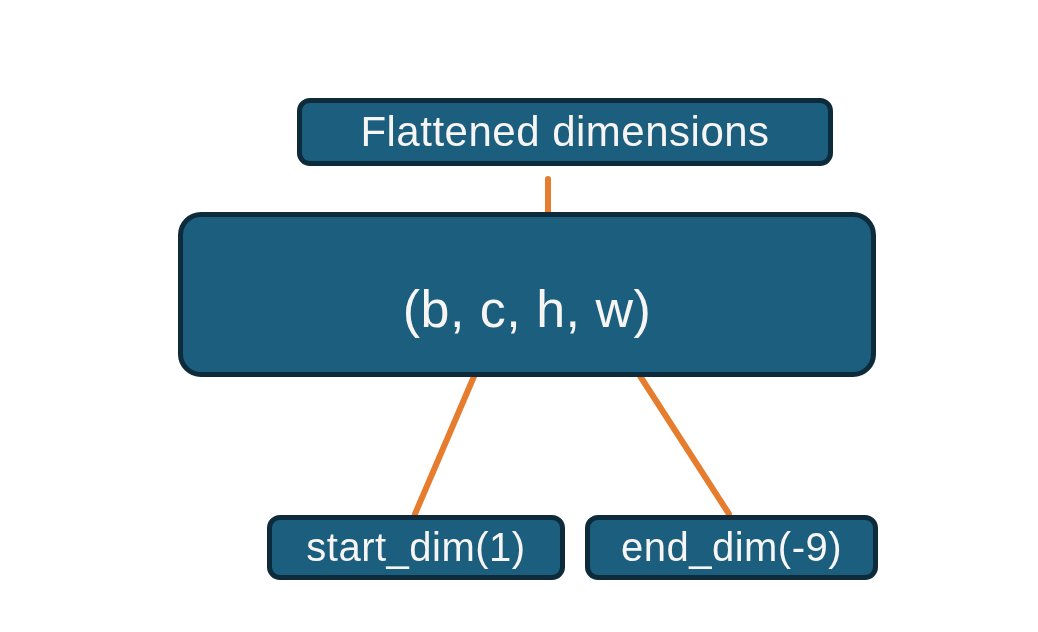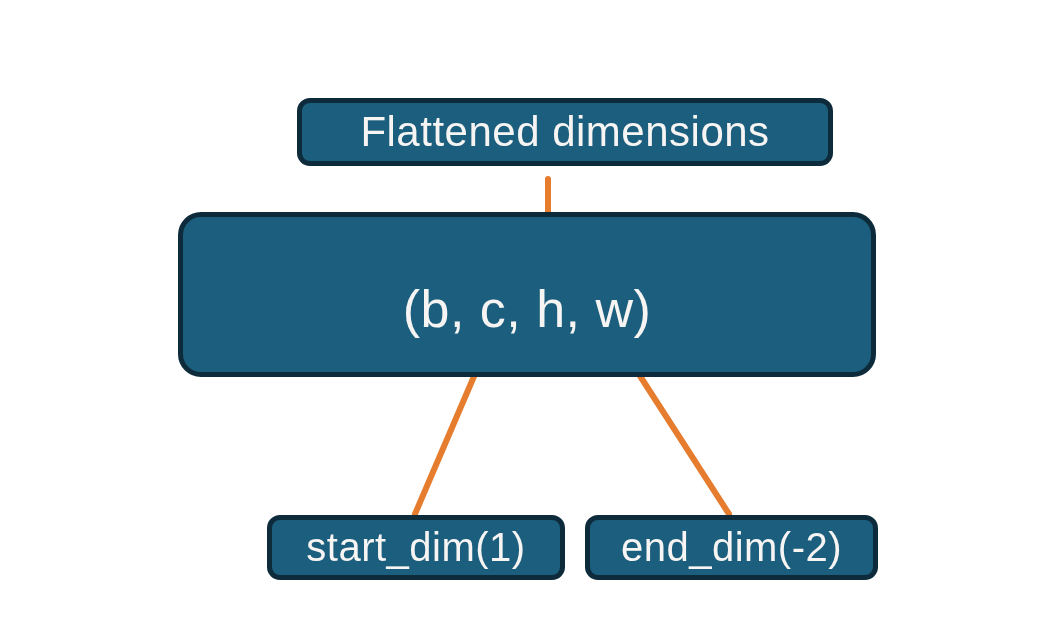--- a/index.html
+++ b/index.html
@@ -102,16 +102,16 @@
 
   <div class="node node-tensor">
     <span>(b, c, h, w)</span>
   </div>
 
   <div class="node node-start">
     <span>start_dim(1)</span>
   </div>
 
   <div class="node node-end">
-    <span>end_dim(-2)</span>
+    <span>end_dim(-9)</span>
   </div>
 
 </div>
 
 </body></html>

